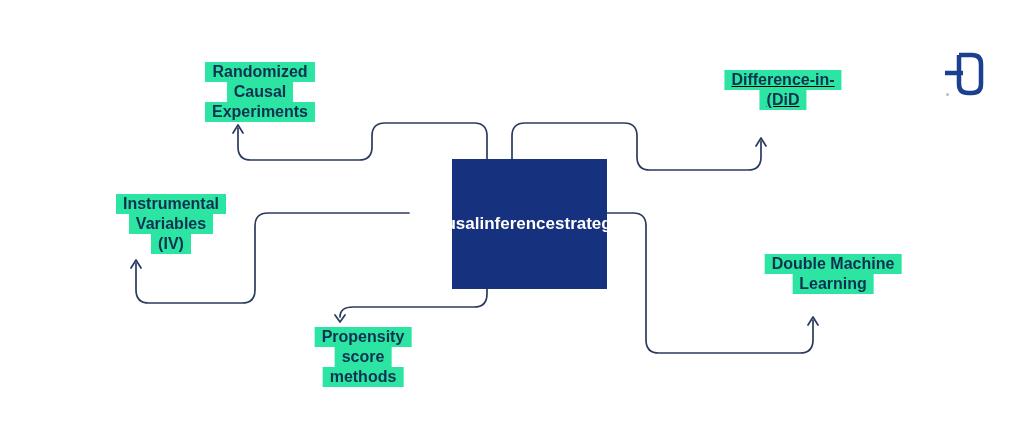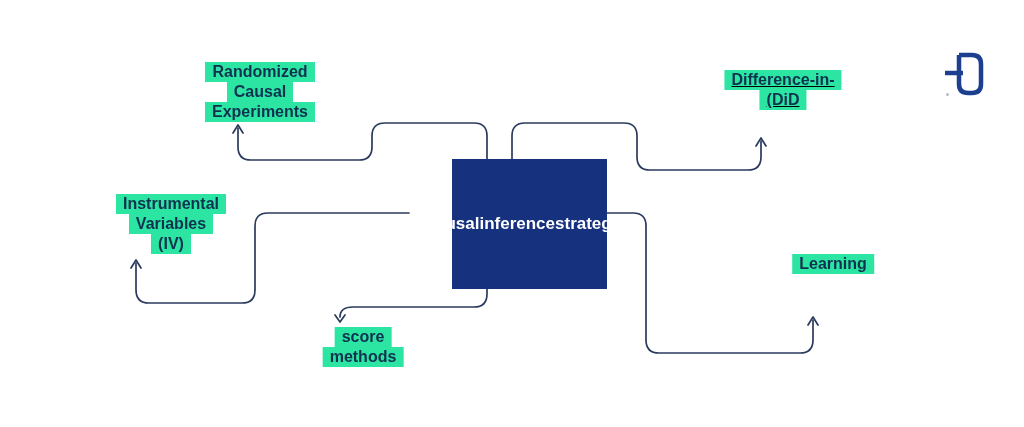--- a/index.html
+++ b/index.html
@@ -109,25 +109,27 @@
     <span class="node-line">(DiD</span>
   </div>
 
   <div class="node" style="left:148px;top:194px;">
     <span class="node-line">Instrumental</span>
     <span class="node-line">Variables</span>
     <span class="node-line">(IV)</span>
   </div>
 
   <div class="node" style="left:340px;top:327px;">
+    <span class="node-line">Propensity</span>
     <span class="node-line">score</span>
     <span class="node-line">methods</span>
   </div>
 
   <div class="node" style="left:810px;top:254px;">
+    <span class="node-line">Double Machine</span>
     <span class="node-line">Learning</span>
   </div>
 
   <div class="logo-wrap">
     <svg width="60" height="60" viewBox="0 0 60 60" fill="none">
       <path stroke="#1c3f8f" stroke-width="4.5" fill="none" d="M 24 10 H 37 Q 46 10 46 19 V 39 Q 46 48 37 48 H 33 Q 24 48 24 39 V 10"></path>
       <path stroke="#1c3f8f" stroke-width="4.5" fill="none" d="M 10 28 H 28"></path>
     </svg>
   </div>
   <div class="reg-dot"></div>

